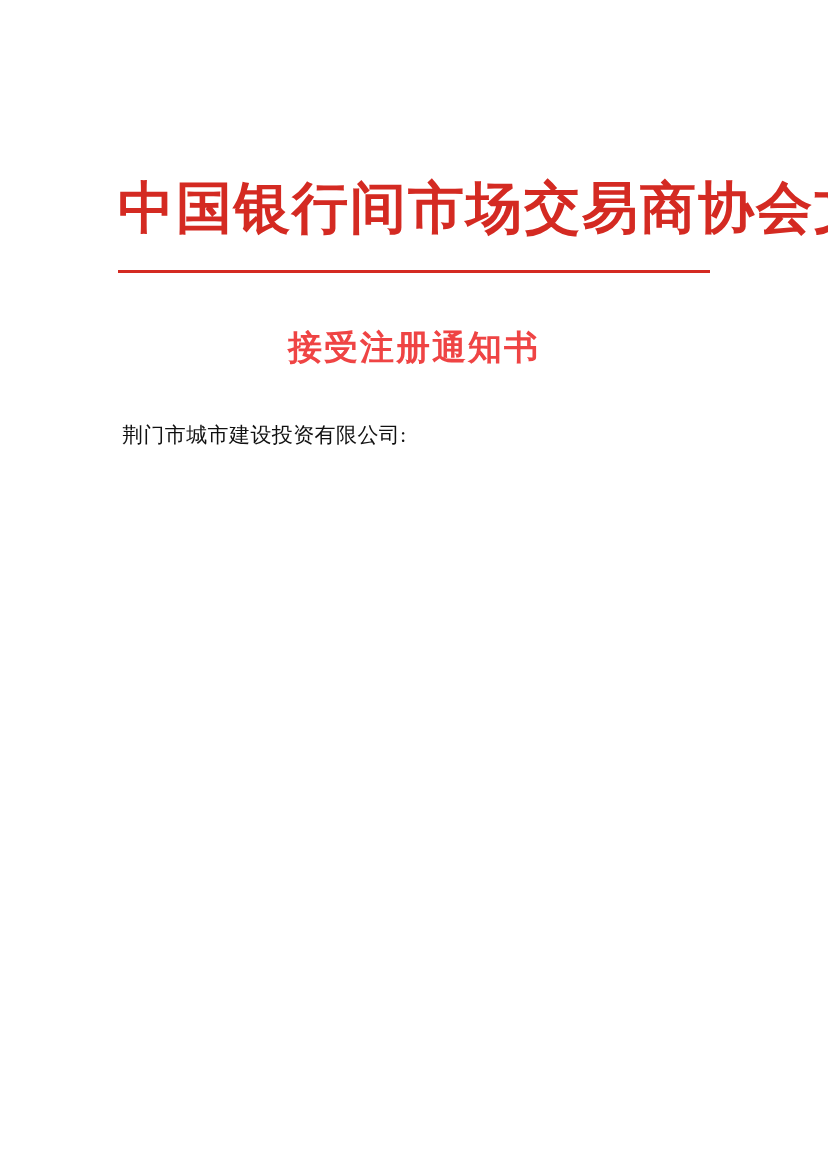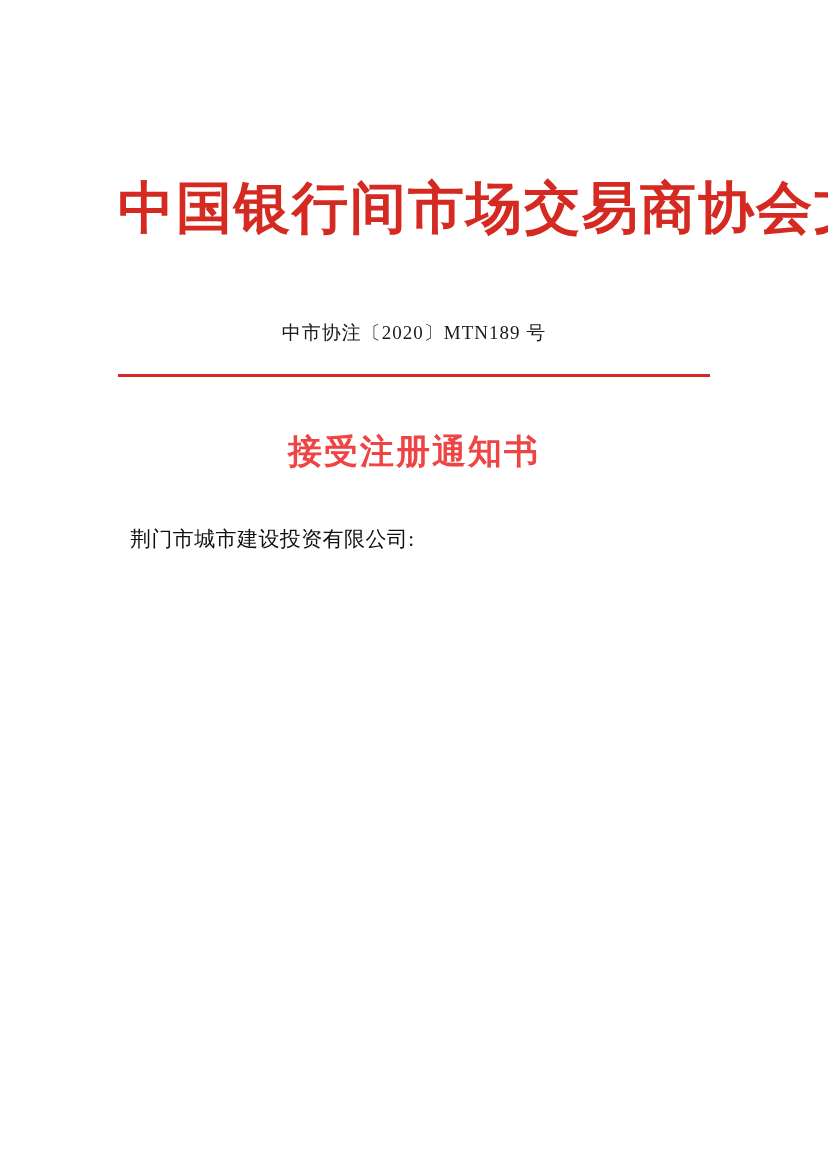--- a/index.html
+++ b/index.html
@@ -57,35 +57,34 @@
   }
   .body-text {
     margin-top: 44px;
     font-size: 21px;
     line-height: 1.95;
     text-align: justify;
     letter-spacing: 0.4px;
     color: #111;
   }
   .addressee {
-    margin: 12px;
+    margin: 4px;
   }
   .para {
     margin: 0;
     text-indent: 2em;
   }
 </style>
 </head>
 <body>
 
 <div class="page">
 
   <div class="doc-title">中国银行间市场交易商协会文件</div>
 
-  <div class="doc-number">中市协注〔2020〕MTN189 号</div>
 
   <div class="red-rule"></div>
 
   <div class="subject">接受注册通知书</div>
 
   <div class="body-text">
     <p class="addressee">荆门市城市建设投资有限公司:</p>
   </div>
 
 </div>

